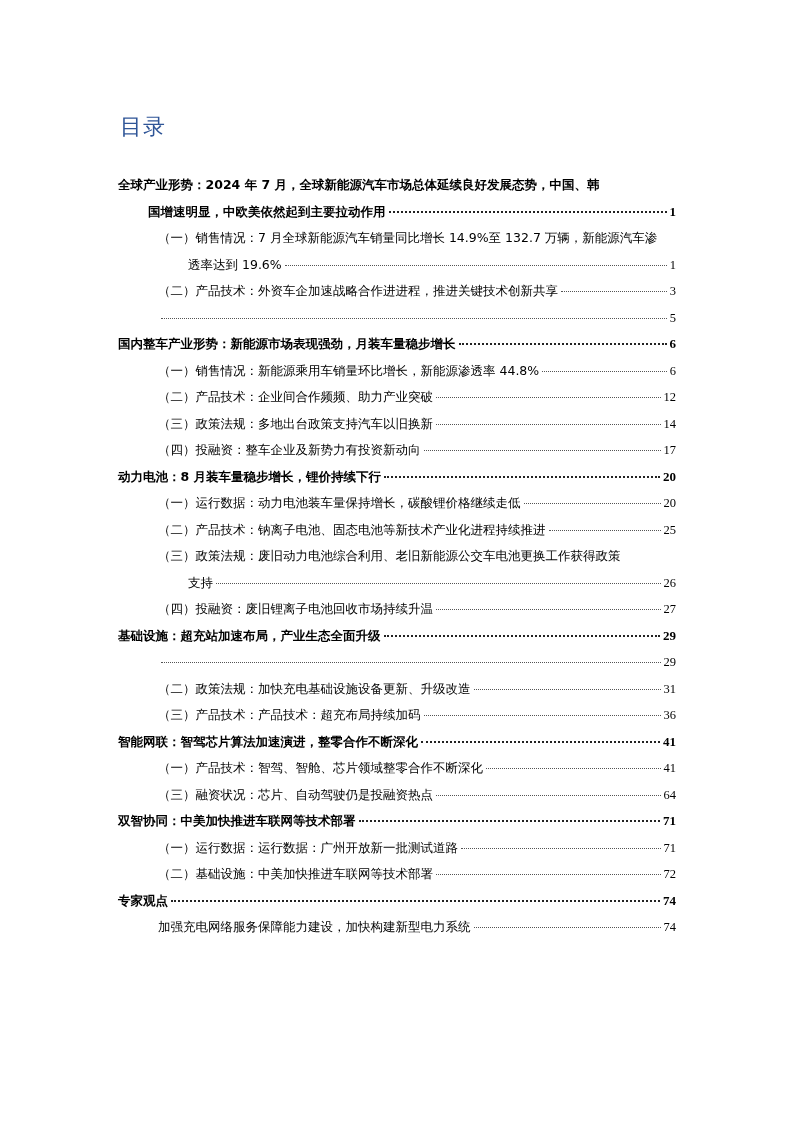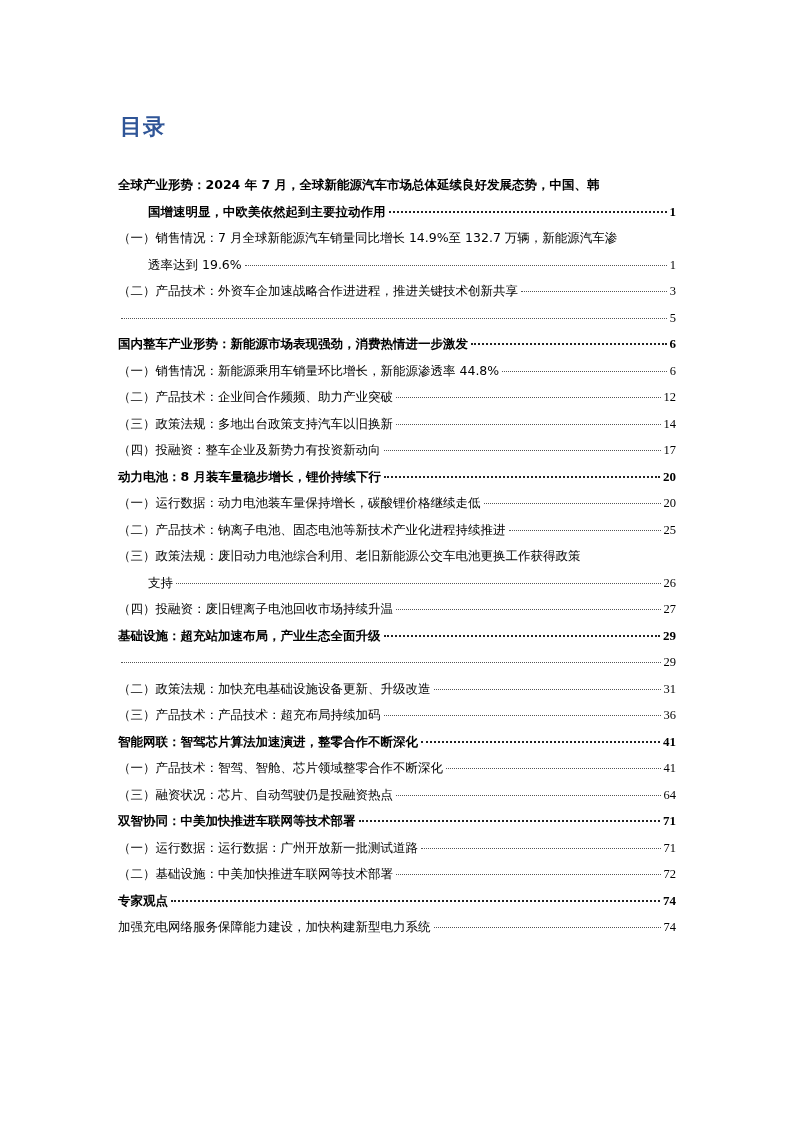--- a/index.html
+++ b/index.html
@@ -1,23 +1,23 @@
 <!DOCTYPE html>
 <html><head>
 <meta charset="utf-8">
 <style>
   html, body { margin: 0; padding: 0; background: #ffffff; }
   body { width: 794px; height: 1123px; position: relative; overflow: hidden;
          font-family: "DejaVu Sans", "Liberation Sans", sans-serif; color: #000; }
-  .page-title { position: absolute; left: 120px; top: 112px; font-size: 22px; font-weight: bold;
+  .page-title { position: absolute; left: 120px; top: 112px; font-size: 22px; font-weight: normal;
                 color: #2f5597; letter-spacing: 1px; }
   .toc { position: absolute; left: 118px; top: 172px; width: 558px; }
   .entry { display: flex; align-items: baseline; font-size: 12.5px; line-height: 26.5px; white-space: nowrap; }
   .entry.level1 { font-weight: bold; font-size: 12.5px; }
-  .entry.level2 { padding-left: 0; }
+  .entry.level2 { padding-left: 0; margin-left: 40px; }
   .entry.cont { padding-left: 30px; }
   .entry.level1.cont { padding-left: 30px; }
   .entry .label { flex: 0 0 auto; text-align: right; }
   .entry .leader { flex: 1 1 auto; overflow: hidden; margin: 0 3px; border-bottom: 1px dotted #555; height: 1px; position: relative; top: -3px; }
   .entry.level1 .leader { border-bottom: 2px dotted #222; }
   .entry .page { flex: 0 0 auto; font-family: "Liberation Serif", serif; }
   .entry.level1 .page { font-weight: bold; font-size: 13px; }
   .entry.wrap-first { display: block; }
 </style>
 </head>
@@ -46,21 +46,21 @@
     <span class="leader"></span>
     <span class="page">3</span>
   </div>
 
   <div class="entry level2">
     <span class="leader"></span>
     <span class="page">5</span>
   </div>
 
   <div class="entry level1">
-    <span class="label">国内整车产业形势：新能源市场表现强劲，消费热情进一步激发</span>
+    <span class="label">国内整车产业形势：新能源市场表现强劲，月装车量稳步增长</span>
     <span class="leader"></span>
     <span class="page">6</span>
   </div>
 
   <div class="entry level2">
     <span class="label">（一）销售情况：新能源乘用车销量环比增长，新能源渗透率 44.8%</span>
     <span class="leader"></span>
     <span class="page">6</span>
   </div>
 

